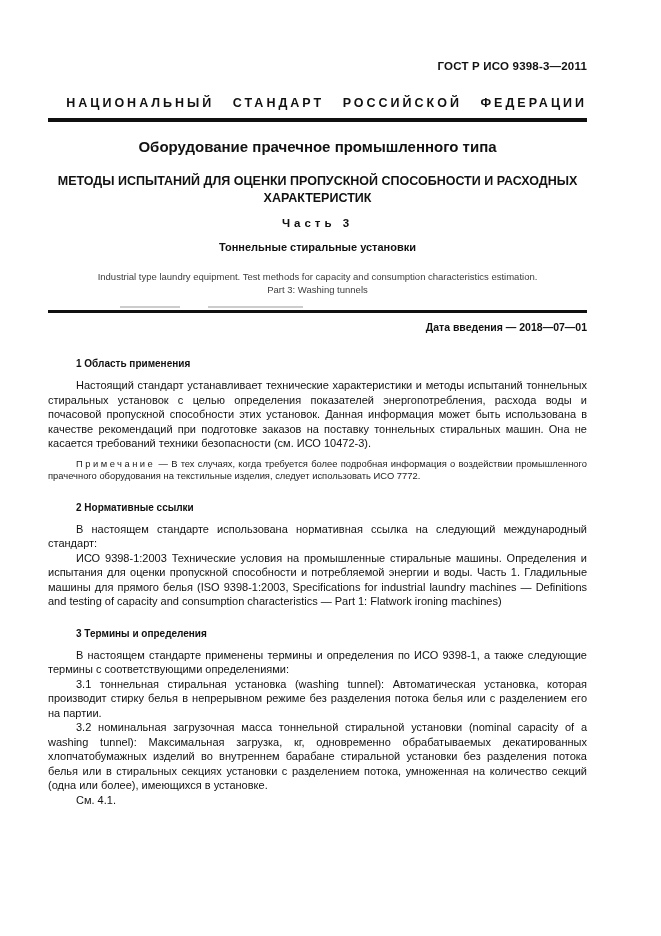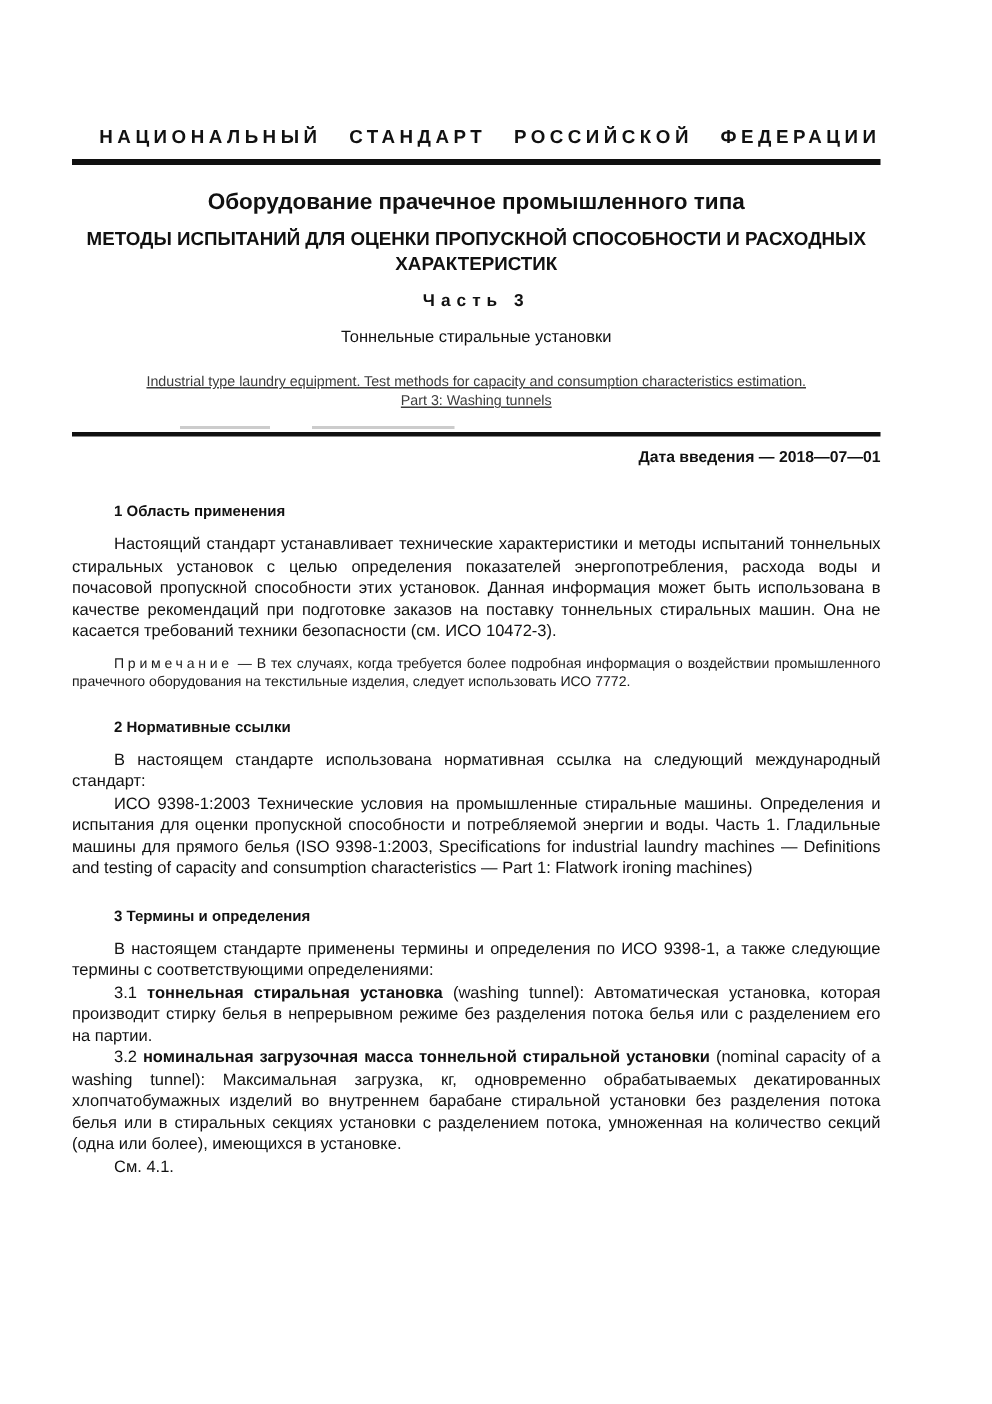--- a/index.html
+++ b/index.html
@@ -7,46 +7,47 @@
     width:661px;height:936px;background:#ffffff;color:#111;
     font-family:"Liberation Sans",sans-serif;
     position:relative;box-sizing:border-box;
     padding:60px 74px 0 48px;overflow:hidden;
   }
   .doc-code{text-align:right;font-weight:bold;font-size:11.5px;letter-spacing:.2px;}
   .nat-std{margin-top:24px;text-align:right;font-weight:bold;font-size:12.5px;
     letter-spacing:3px;word-spacing:12px;white-space:nowrap;}
   .rule-top{height:4px;background:#101010;margin-top:8px;}
   .title-group{margin-top:16px;text-align:center;font-weight:bold;font-size:15px;}
-  .title-main{margin-top:8px;text-align:center;font-weight:bold;font-size:12.5px;line-height:16.5px;}
+  .title-main{margin-top:18px;text-align:center;font-weight:bold;font-size:12.5px;line-height:16.5px;}
   .part{margin-top:11px;text-align:center;font-weight:bold;font-size:11.5px;letter-spacing:4px;}
-  .subtitle-ru{margin-top:12px;text-align:center;font-weight:normal;font-size:11px;}
-  .subtitle-en{margin-top:17px;text-align:center;font-size:9.5px;color:#3c3c3c;line-height:13px;text-decoration:underline;}
+  .subtitle-ru{margin-top:12px;text-align:center;font-weight:bold;font-size:11px;}
+  .subtitle-en{margin-top:17px;text-align:center;font-size:9.5px;color:#3c3c3c;line-height:13px;}
   .rule-mid{height:3px;background:#101010;margin-top:14px;position:relative;}
   .effective-date{margin-top:8px;text-align:right;font-weight:bold;font-size:10.5px;}
   .sec{font-size:10px;font-weight:bold;margin:19px 0 0 0;text-indent:28px;}
   .sec1{margin-top:25px;}
   p.body{font-size:11px;line-height:14.5px;text-align:justify;text-indent:28px;margin:9px 0 0 0;}
   p.body.cont{margin-top:0;}
   p.note{font-size:9.4px;line-height:12.6px;text-align:justify;text-indent:28px;margin:7px 0 0 0;color:#1b1b1b;}
   .note-label{letter-spacing:2.5px;}
-  .b{font-weight:bold;}
+  .b{font-weight:normal;}
   .artifact{position:absolute;background:#cccccc;height:2px;top:-4px;}
   .a1{left:72px;width:60px;}
   .a2{left:160px;width:95px;}
   .footer{position:absolute;left:48px;right:74px;top:820px;}
   .rule-foot{height:3px;background:#101010;position:relative;}
   .edition{margin-top:4px;font-weight:bold;font-size:10px;}
   .page-num{margin-top:8px;text-align:right;font-size:10px;}
 </style>
 </head>
 <body>
 
 <div class="page">
 
+  <div class="doc-code">ГОСТ Р ИСО 9398-3—2011</div>
 
   <div class="nat-std">НАЦИОНАЛЬНЫЙ СТАНДАРТ РОССИЙСКОЙ ФЕДЕРАЦИИ</div>
   <div class="rule-top"></div>
 
   <div class="title-group">Оборудование прачечное промышленного типа</div>
   <div class="title-main">МЕТОДЫ ИСПЫТАНИЙ ДЛЯ ОЦЕНКИ ПРОПУСКНОЙ СПОСОБНОСТИ И РАСХОДНЫХ ХАРАКТЕРИСТИК</div>
   <div class="part">Часть 3</div>
   <div class="subtitle-ru">Тоннельные стиральные установки</div>
 
   <div class="subtitle-en">

